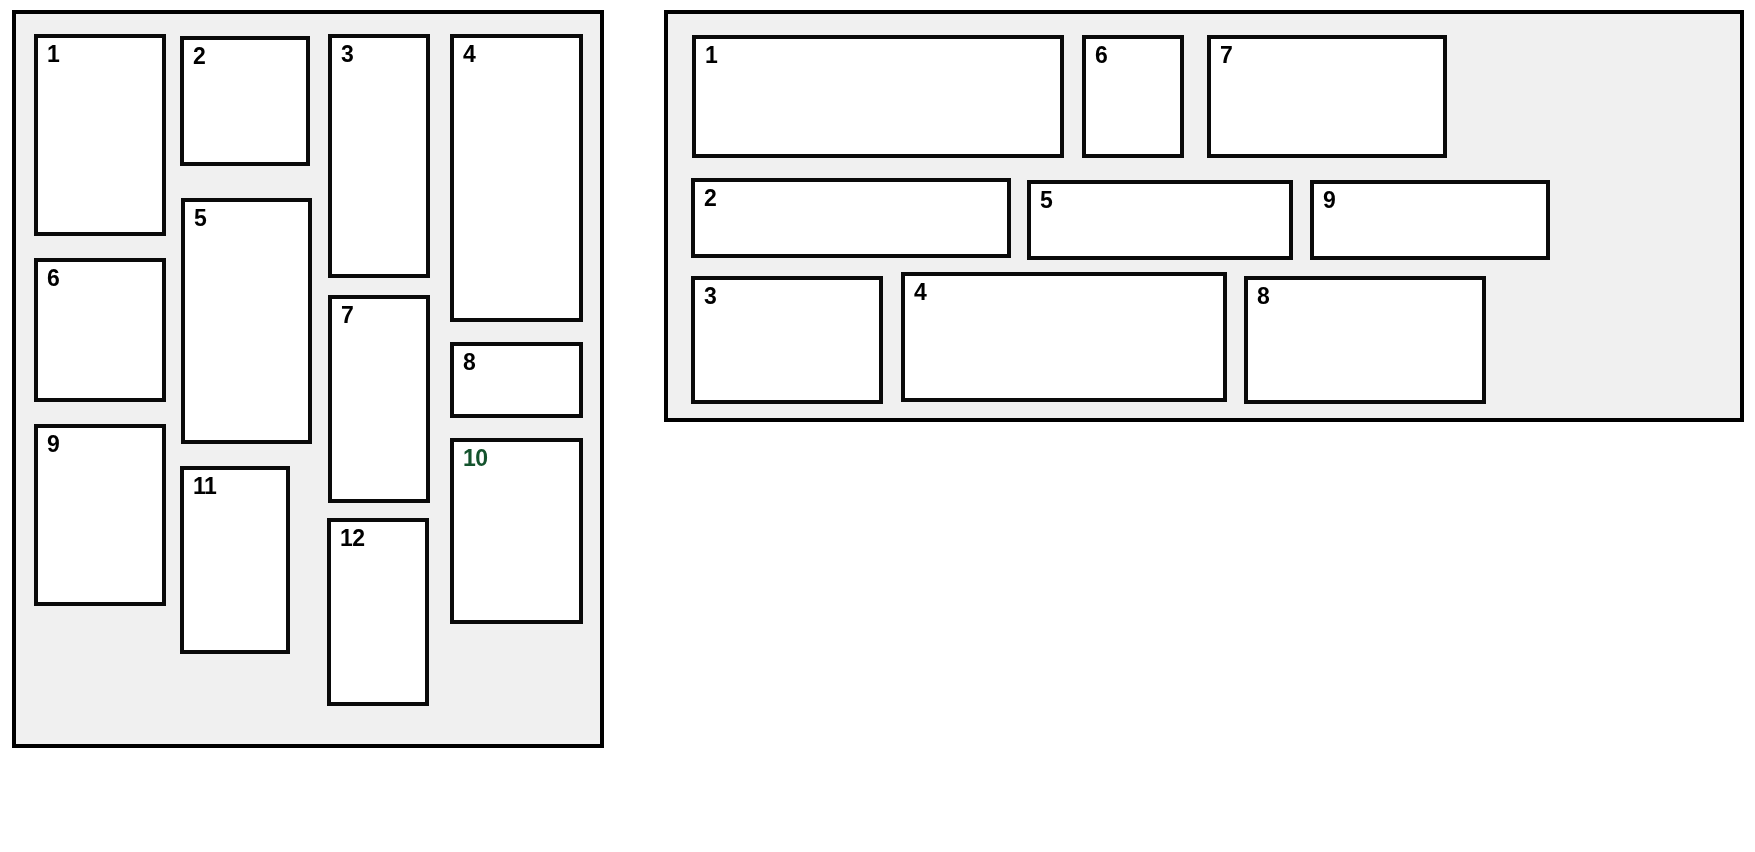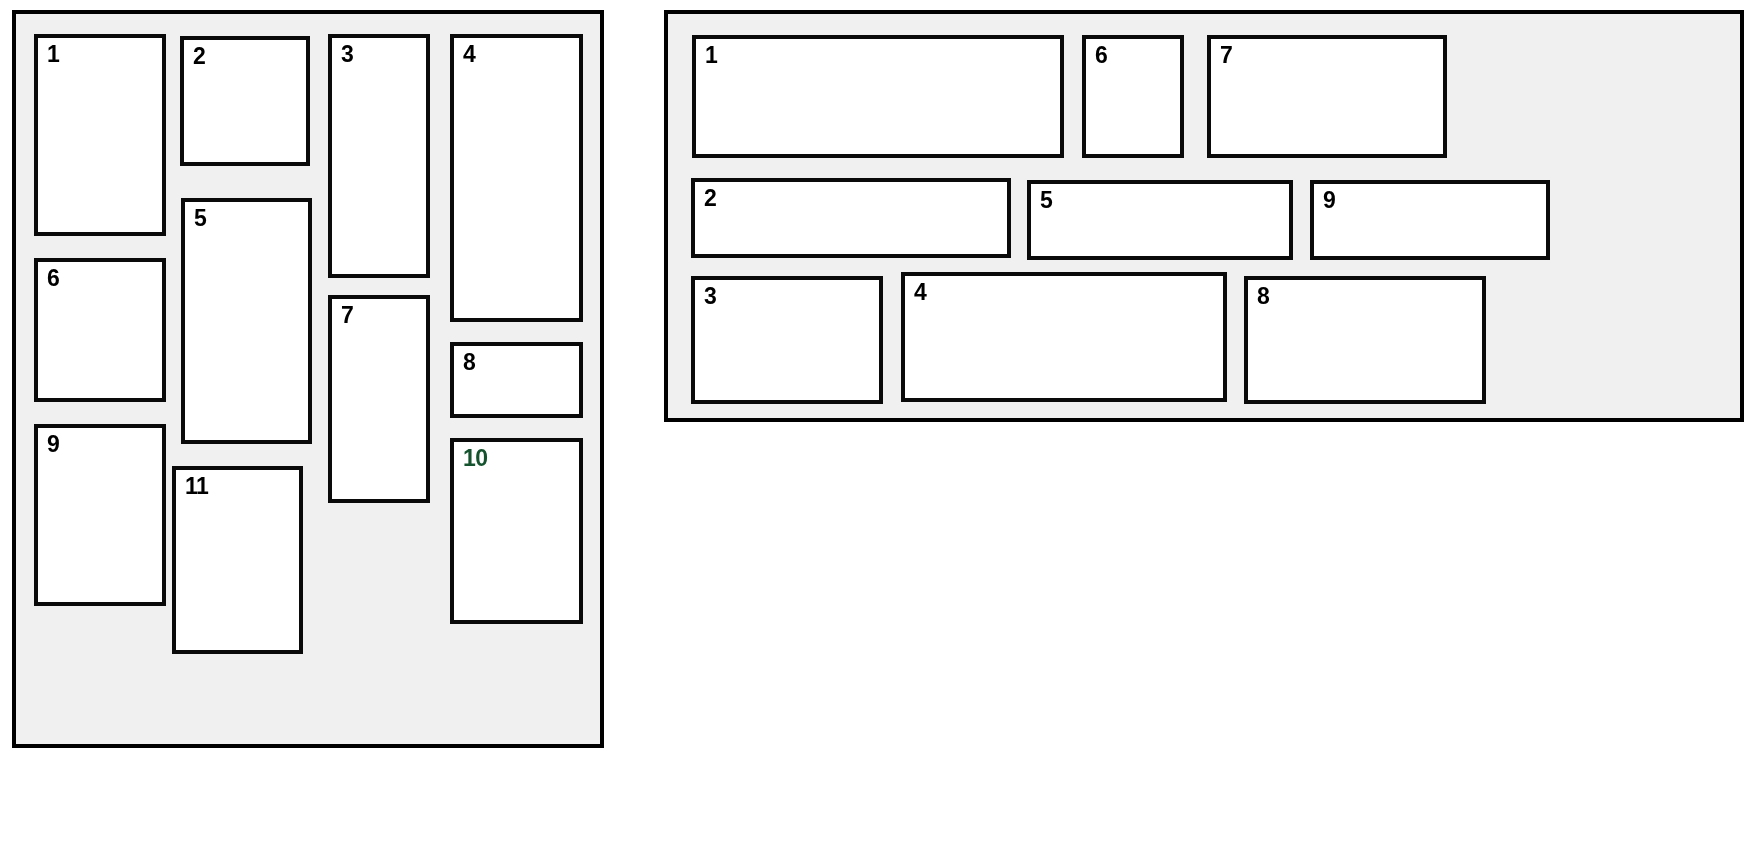--- a/index.html
+++ b/index.html
@@ -71,22 +71,25 @@
       </div>
       <div class="rect" style="left: 434px; top: 328px; width: 133px; height: 76px; background: rgb(255, 255, 255); border-color: rgb(10, 10, 10);">
         <span class="rect-label" style="color: rgb(0, 0, 0);">8</span>
       </div>
       <div class="rect" style="left: 18px; top: 410px; width: 132px; height: 182px; background: rgb(255, 255, 255); border-color: rgb(10, 10, 10);">
         <span class="rect-label" style="color: rgb(0, 0, 0);">9</span>
       </div>
       <div class="rect" style="left: 434px; top: 424px; width: 133px; height: 186px; background: rgb(255, 255, 255); border-color: rgb(10, 10, 10);">
         <span class="rect-label" style="color: #14532d;">10</span>
       </div>
-      <div class="rect" style="left: 156px; top: 452px; width: 131px; height: 188px; background: rgb(255, 255, 255); border-color: rgb(10, 10, 10);">
+      <div class="rect" style="left: 164px; top: 452px; width: 110px; height: 188px; background: rgb(255, 255, 255); border-color: rgb(10, 10, 10);">
         <span class="rect-label" style="color: rgb(0, 0, 0);">11</span>
+      </div>
+      <div class="rect" style="left: 311px; top: 504px; width: 102px; height: 188px; background: rgb(255, 255, 255); border-color: rgb(10, 10, 10);">
+        <span class="rect-label" style="color: rgb(0, 0, 0);">12</span>
       </div>
     </div>
     <div class="panel" style="left: 664px; top: 10px; width: 1080px; height: 412px; background: rgb(240, 240, 240);">
       <div class="rect" style="left: 24px; top: 21px; width: 372px; height: 123px; background: rgb(255, 255, 255); border-color: rgb(10, 10, 10);">
         <span class="rect-label" style="color: rgb(0, 0, 0);">1</span>
       </div>
       <div class="rect" style="left: 414px; top: 21px; width: 102px; height: 123px; background: rgb(255, 255, 255); border-color: rgb(10, 10, 10);">
         <span class="rect-label" style="color: rgb(0, 0, 0);">6</span>
       </div>
       <div class="rect" style="left: 539px; top: 21px; width: 240px; height: 123px; background: rgb(255, 255, 255); border-color: rgb(10, 10, 10);">

